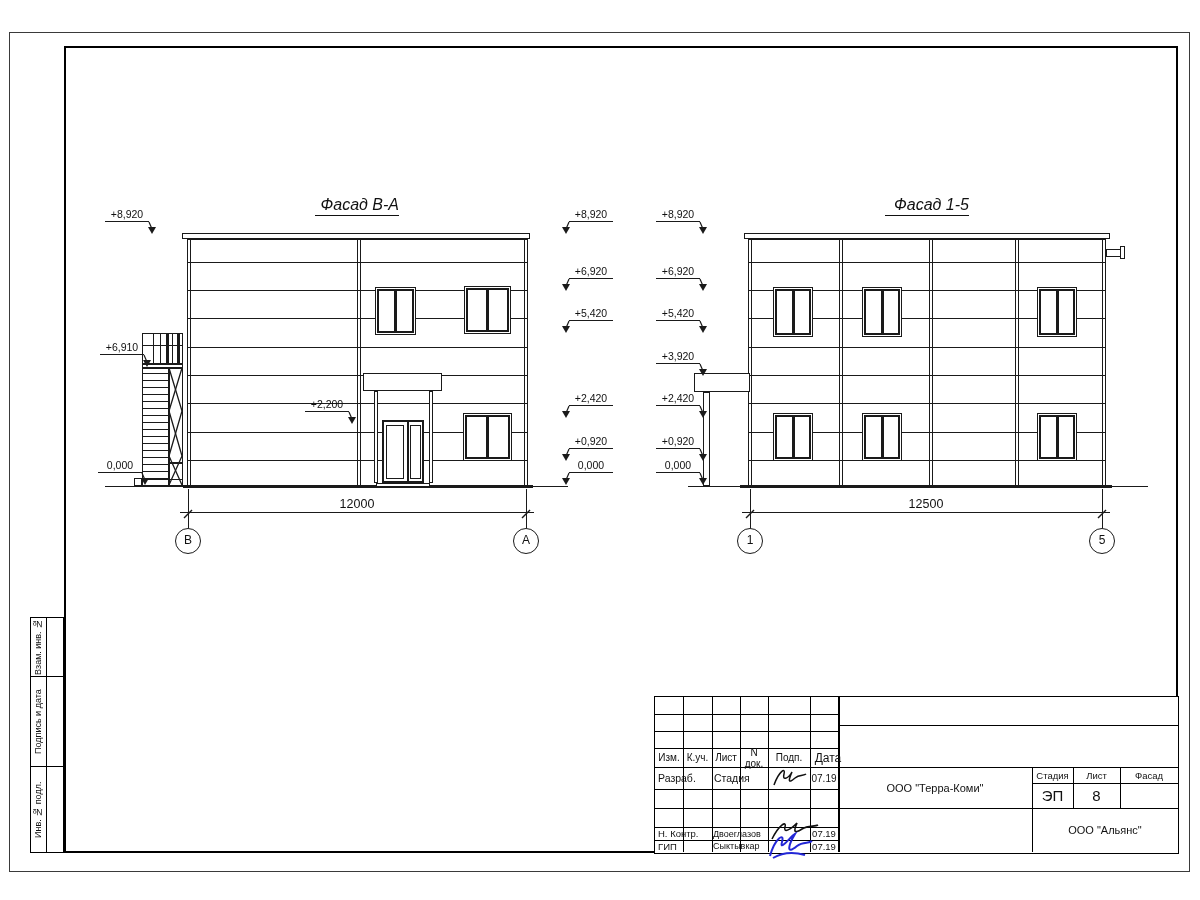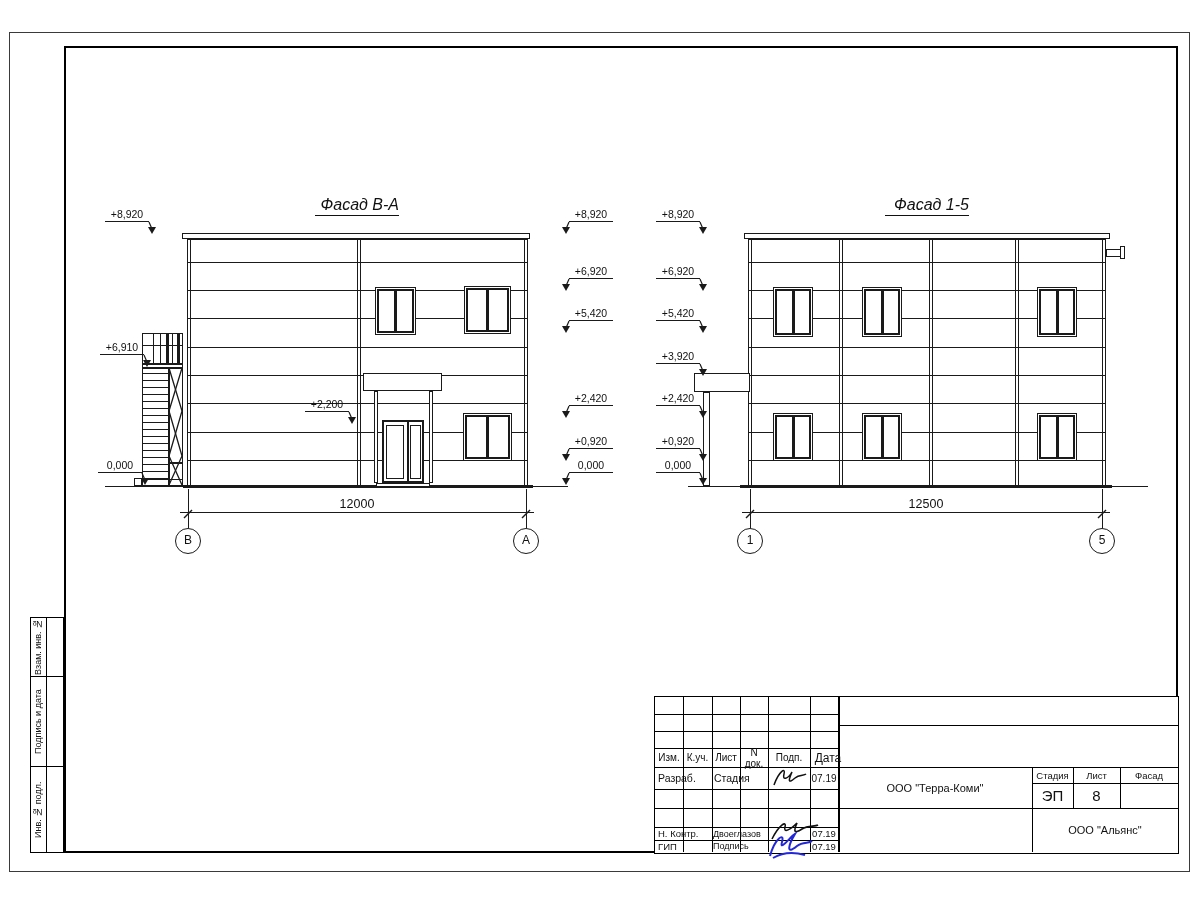--- a/index.html
+++ b/index.html
@@ -315,21 +315,21 @@
   <div class="cell" style="left:113px;top:51px;width:42px;height:19px;font-size:10px">Подп.</div>
   <div class="cell" style="left:155px;top:51px;width:36px;height:19px;font-size:12px">Дата</div>
 
   <div class="cell left" style="left:3px;top:70px;width:54px;height:22px;font-size:10.5px">Разраб.</div>
   <div class="cell left" style="left:59px;top:70px;width:54px;height:22px;font-size:10.5px">Стадия</div>
   <div class="cell" style="left:155px;top:70px;width:28px;height:22px;font-size:10px">07.19</div>
   <div class="cell left" style="left:3px;top:130px;width:54px;height:13px;font-size:9.5px">Н. Контр.</div>
   <div class="cell left" style="left:58px;top:130px;width:56px;height:13px;font-size:9px">Двоеглазов</div>
   <div class="cell" style="left:155px;top:130px;width:28px;height:13px;font-size:9.5px">07.19</div>
   <div class="cell left" style="left:3px;top:143px;width:54px;height:12px;font-size:9.5px">ГИП</div>
-  <div class="cell left" style="left:58px;top:143px;width:56px;height:12px;font-size:9px">Подпись</div>
+  <div class="cell left" style="left:58px;top:143px;width:56px;height:12px;font-size:9px">Сыктывкар</div>
   <div class="cell" style="left:155px;top:143px;width:28px;height:12px;font-size:9.5px">07.19</div>
 
   <div class="cell" style="left:183px;top:70px;width:194px;height:41px;font-size:11px">ООО "Терра-Коми"</div>
   <div class="cell" style="left:377px;top:70px;width:41px;height:16px;font-size:9.5px">Стадия</div>
   <div class="cell" style="left:418px;top:70px;width:47px;height:16px;font-size:9.5px">Лист</div>
   <div class="cell" style="left:465px;top:70px;width:58px;height:16px;font-size:9.5px">Фасад</div>
   <div class="cell" style="left:377px;top:86px;width:41px;height:25px;font-size:15px">ЭП</div>
   <div class="cell" style="left:418px;top:86px;width:47px;height:25px;font-size:15px">8</div>
   <div class="cell" style="left:465px;top:86px;width:58px;height:25px;font-size:15px"></div>
   <div class="cell" style="left:377px;top:111px;width:146px;height:44px;font-size:11px">ООО "Альянс"</div>

